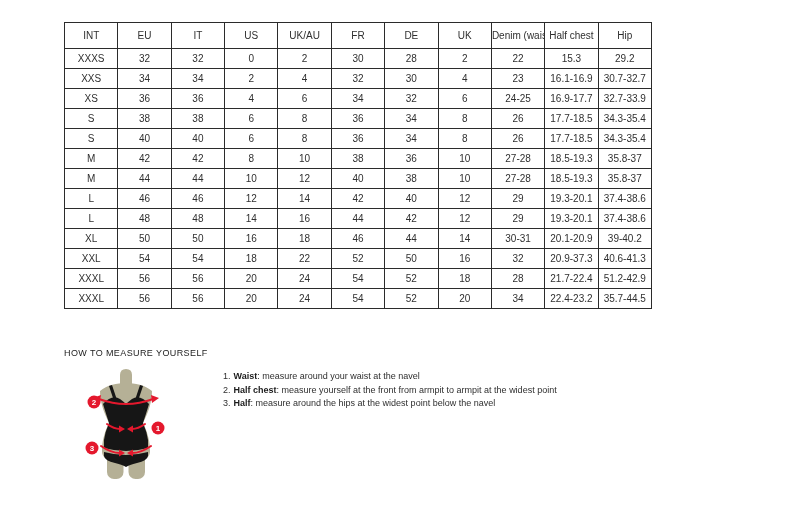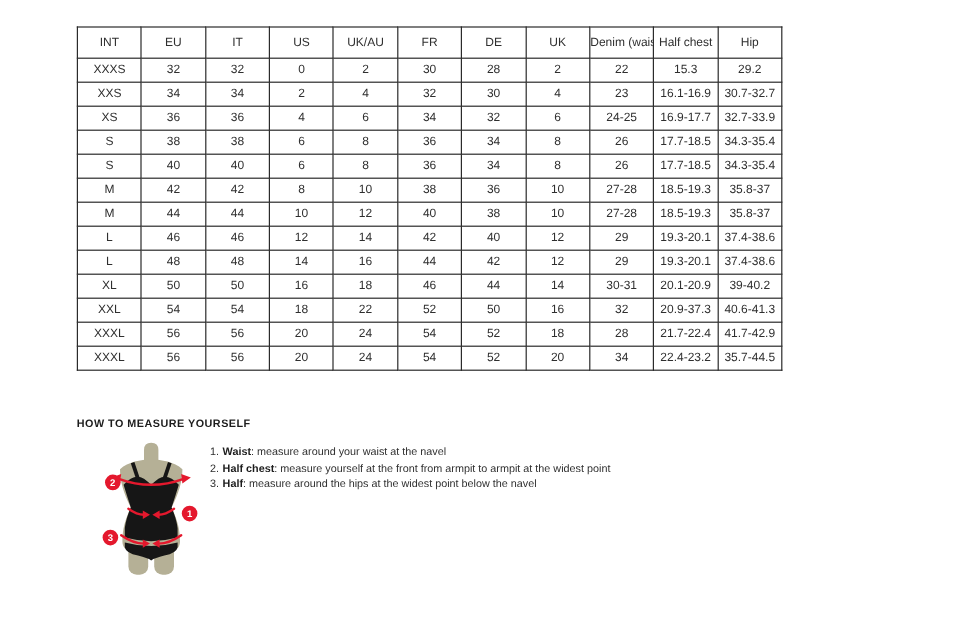--- a/index.html
+++ b/index.html
@@ -31,29 +31,29 @@
     padding:0;
     overflow:hidden;
     white-space:nowrap;
   }
   table.size-table th { height:26px; }
   table.size-table td { height:20px; }
 
   
   .measure-title {
     position:absolute; left:64px; top:348px;
-    font-size:9px; font-weight:bold;
+    font-size:9px; font-weight:normal;
     letter-spacing:0.4px;
     color:#1c1c1c;
   }
   .steps {
     position:absolute; left:175px; top:370px;
     font-size:9px; color:#2f2f2f;
   }
-  .step { line-height:13.5px; white-space:nowrap; }
+  .step { line-height:13.5px; white-space:nowrap;margin-left:48px; }
   .step .num { margin-right:3px; }
   .step b { font-weight:bold; color:#1c1c1c; }
 
   
   .figure-wrap { position:absolute; left:76px; top:366px; width:100px; height:122px; }
   .accent-stroke path { fill:none; stroke-width:2; stroke-linecap:round; }
   .badge-text {
     fill:#ffffff; font-family:"Liberation Sans", sans-serif;
     font-size:8px; font-weight:bold; text-anchor:middle;
   }
@@ -227,21 +227,21 @@
           <td>XXXL</td>
           <td>56</td>
           <td>56</td>
           <td>20</td>
           <td>24</td>
           <td>54</td>
           <td>52</td>
           <td>18</td>
           <td>28</td>
           <td>21.7-22.4</td>
-          <td>41.7-42.9</td>
+          <td>51.2-42.9</td>
         </tr>
         <tr>
           <td>XXXL</td>
           <td>56</td>
           <td>56</td>
           <td>20</td>
           <td>24</td>
           <td>54</td>
           <td>52</td>
           <td>20</td>

